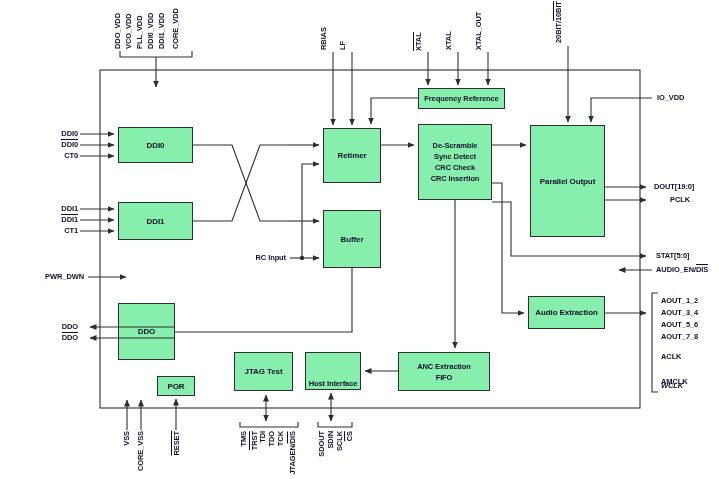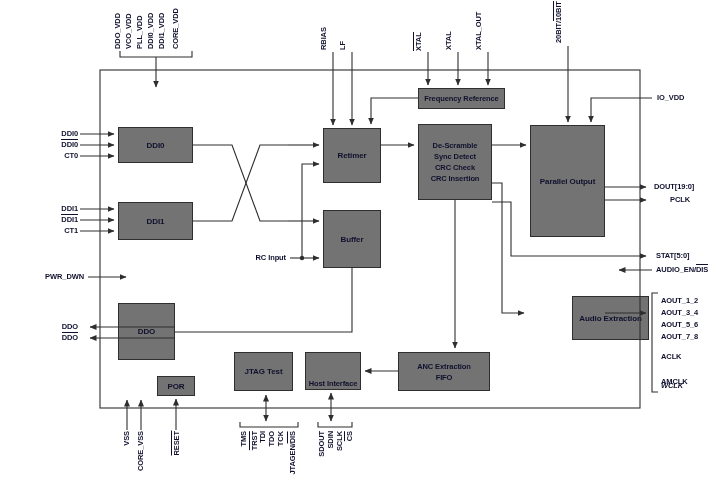--- a/index.html
+++ b/index.html
@@ -1,18 +1,18 @@
 <!DOCTYPE html>
 <html><head>
 <meta charset="utf-8">
 <style>
   html,body{margin:0;padding:0;background:#fff;}
   #canvas{position:relative;width:719px;height:479px;background:#ffffff;overflow:hidden;
           font-family:"Liberation Sans",sans-serif;color:#10102e;}
-  .blk{position:absolute;box-sizing:border-box;border:1.2px solid #2f2f2f;background:#737373;
+  .blk{position:absolute;box-sizing:border-box;border:1.2px solid #2f2f2f;background:#86efac;
        display:flex;flex-direction:column;align-items:center;justify-content:center;
        font-size:8px;font-weight:700;line-height:11px;text-align:center;letter-spacing:-0.1px;}
   .blk.top-label{justify-content:flex-start;padding-top:3px;}
   .blk.small-text{font-size:7.5px;}
   svg.wires{position:absolute;left:0;top:0;pointer-events:none;}
   .wire{stroke:#2e2e2e;stroke-width:1.1;fill:none;}
   .lbl{position:absolute;font-size:7.5px;line-height:9px;font-weight:700;white-space:nowrap;
        letter-spacing:-0.1px;color:#10102e;}
   .r{text-align:right;}
   .vt{transform:rotate(-90deg);transform-origin:0 100%;height:9px;}
@@ -57,21 +57,21 @@
   </div>
   <div class="blk small-text" style="left:418px;top:124px;width:74px;height:76px;">
     <span>De-Scramble</span>
     <span>Sync Detect</span>
     <span>CRC Check</span>
     <span>CRC Insertion</span>
   </div>
   <div class="blk" style="left:530px;top:125px;width:75px;height:112px;">
     <span>Parallel Output</span>
   </div>
-  <div class="blk" style="left:528px;top:296px;width:77px;height:44px;margin-left:44px;">
+  <div class="blk" style="left:528px;top:296px;width:77px;height:33px;">
     <span>Audio Extraction</span>
   </div>
 
   <svg class="wires" width="719" height="479" viewBox="0 0 719 479">
     <defs>
       <marker id="ah" viewBox="0 0 7 6" refX="6.5" refY="3" markerWidth="7" markerHeight="6" markerUnits="userSpaceOnUse" orient="auto-start-reverse">
         <path d="M0,0L7,3L0,6z" fill="#2e2e2e"></path>
       </marker>
     </defs>
 

